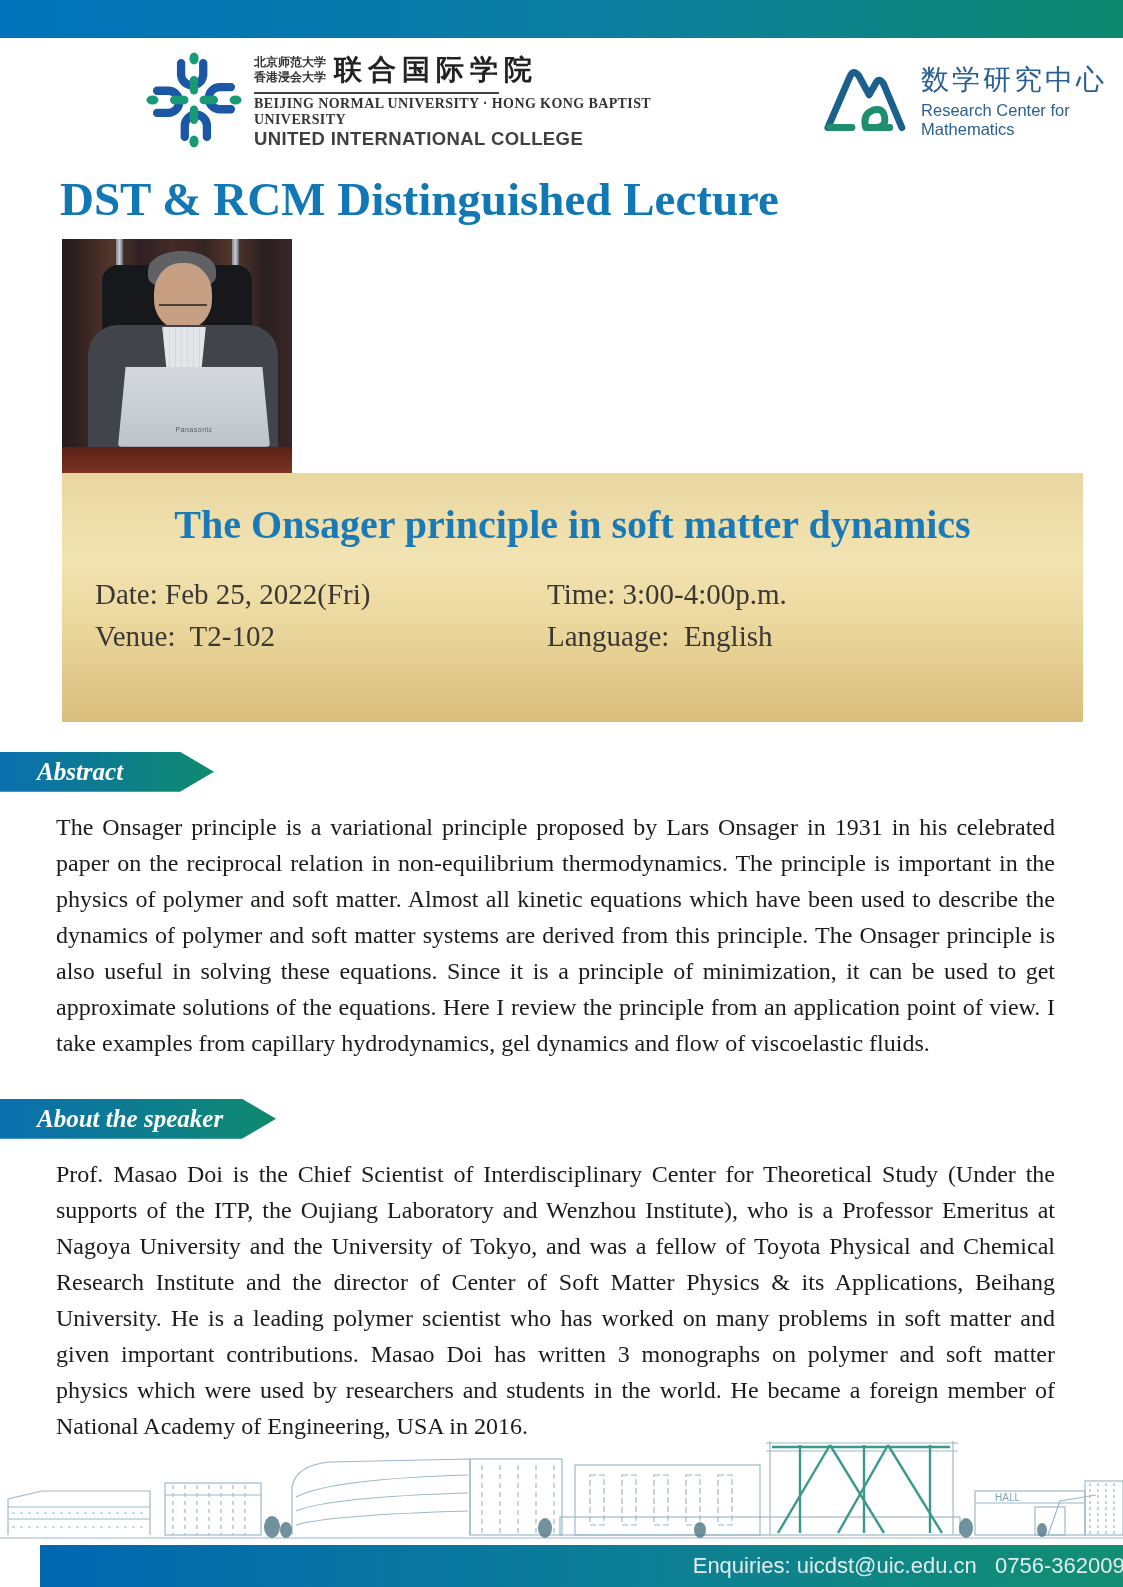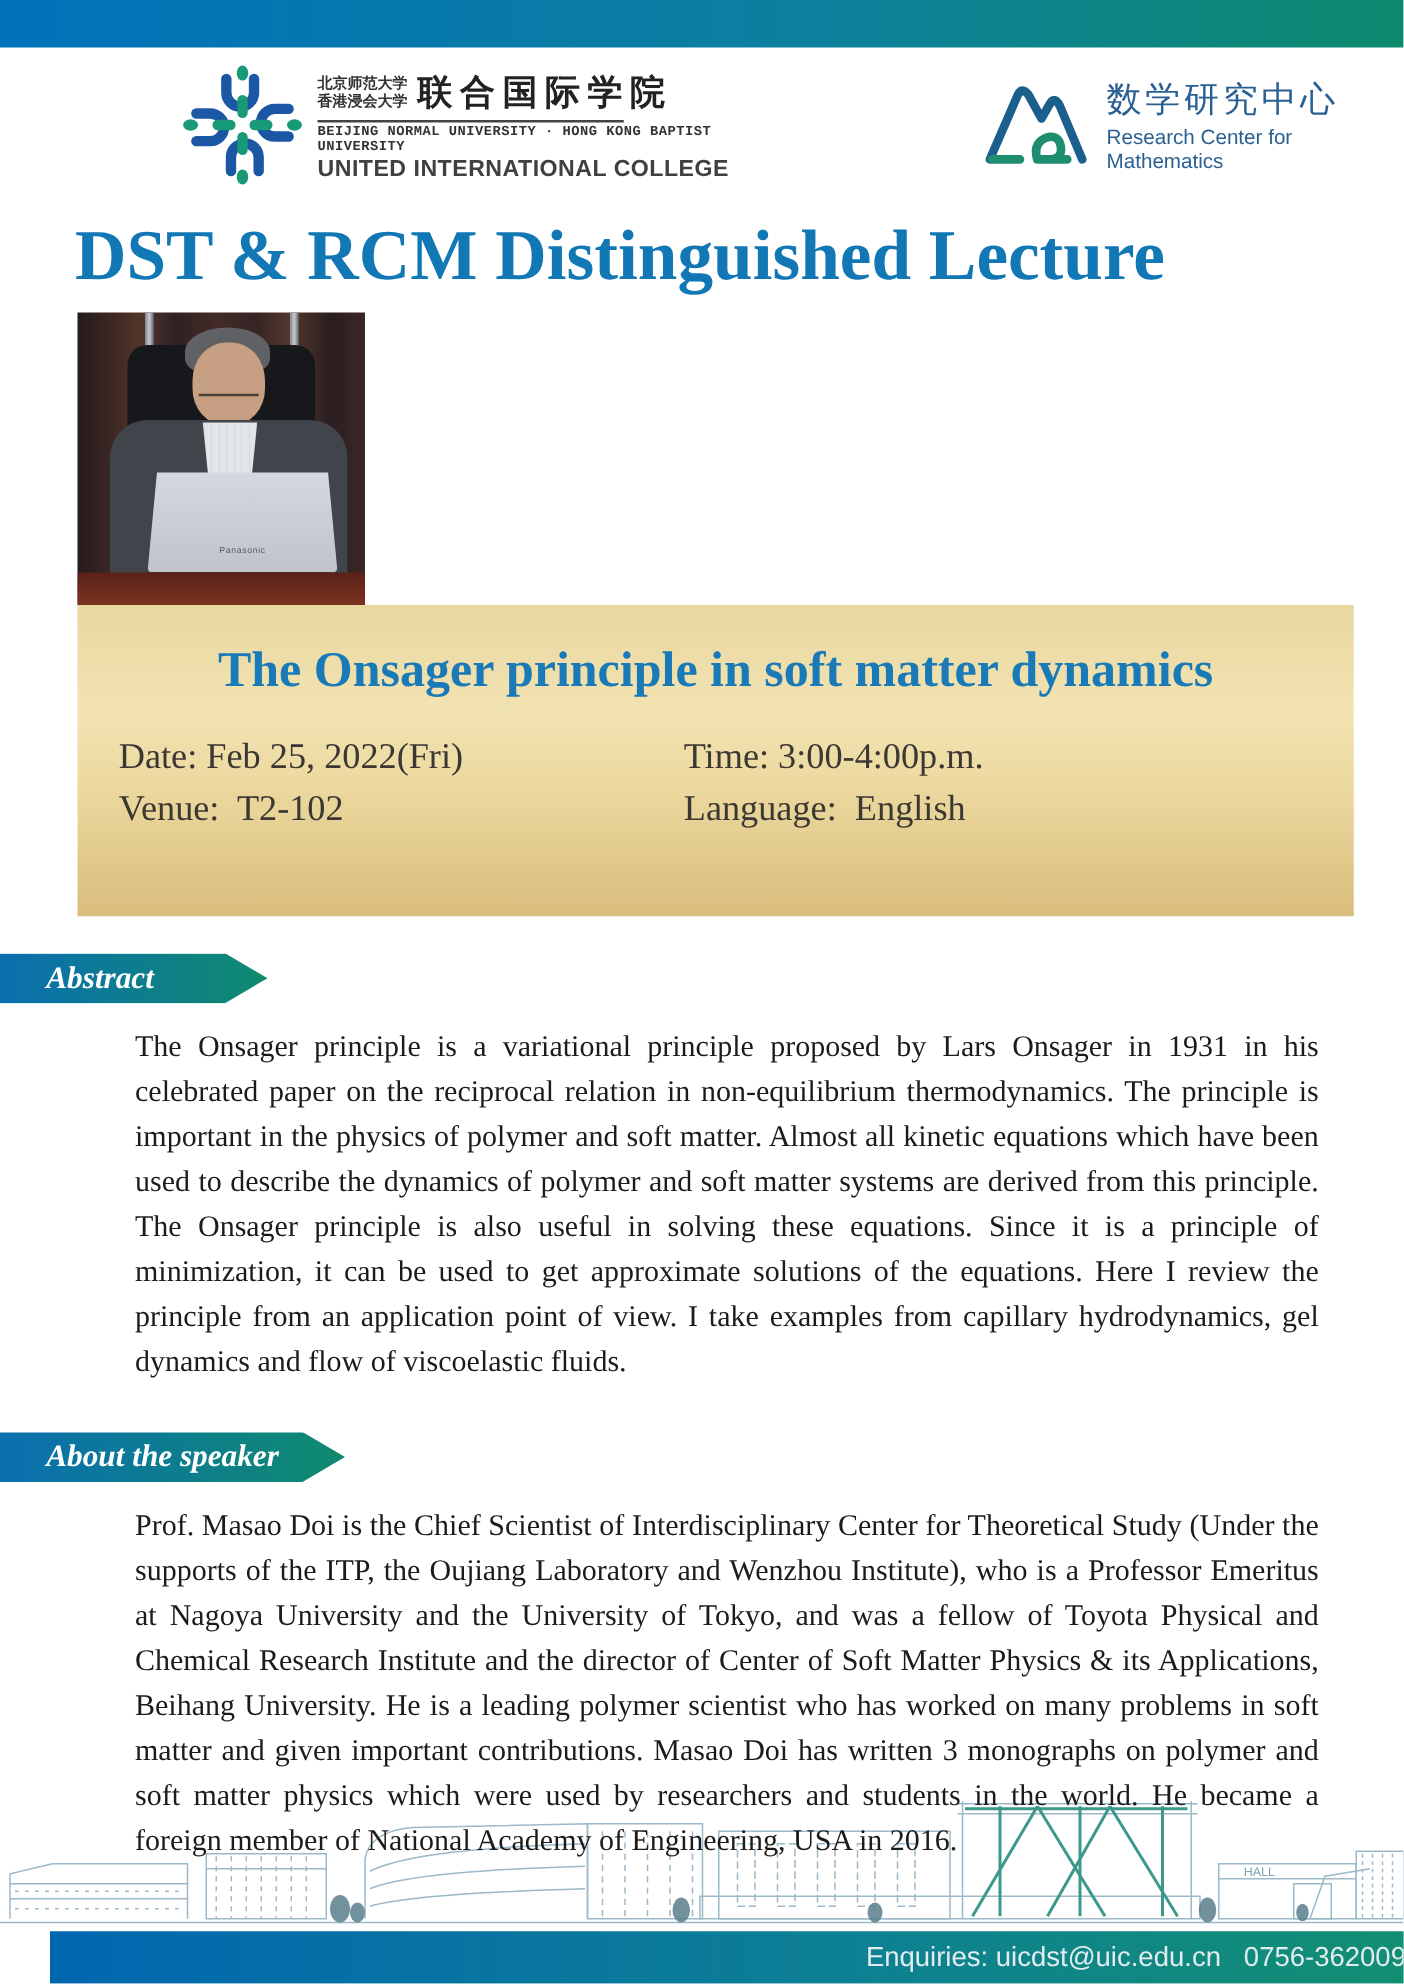--- a/index.html
+++ b/index.html
@@ -11,30 +11,30 @@
 
   
   .logos{display:flex;align-items:flex-start;padding:12px 0 0 146px;height:108px;}
   .uic-logo{display:flex;align-items:center;}
   .uic-mark{width:96px;height:100px;flex:0 0 auto;}
   .uic-text{margin-left:12px;color:#222;}
   .uic-cn-row{display:flex;align-items:center;}
   .uic-cn-small{font-size:12px;line-height:1.25;font-weight:bold;color:#333;}
   .uic-cn-big{font-size:28px;font-weight:bold;letter-spacing:6px;margin-left:8px;color:#222;}
   .uic-divider{border-top:2px solid #444;margin:3px 0 2px 0;width:245px;}
-  .uic-en1{font-size:11px;font-weight:bold;color:#333;letter-spacing:.4px;font-family:Liberation Mono, monospace;}
+  .uic-en1{font-size:14px;font-weight:bold;color:#333;letter-spacing:.4px;font-family:Liberation Serif, serif;}
   .uic-en2{font-size:18.5px;font-weight:bold;color:#404040;letter-spacing:.4px;font-family:"Liberation Sans",sans-serif;}
   .rcm-logo{display:flex;align-items:center;margin-left:152px;margin-top:10px;}
   .rcm-mark{width:86px;height:80px;flex:0 0 auto;}
   .rcm-text{margin-left:14px;color:#2a5f93;}
   .rcm-cn{font-size:28px;letter-spacing:3px;font-family:"Liberation Sans",sans-serif;}
   .rcm-en{font-size:16.5px;margin-top:2px;font-family:"Liberation Sans",sans-serif;}
 
   
-  .series-title{margin:16px 0 0 60px;font-size:57px;font-weight:bold;color:#1177b5;line-height:1.08;}
+  .series-title{margin:16px 0 0 60px;font-size:47px;font-weight:bold;color:#1177b5;line-height:1.08;}
 
   
   .banner{display:flex;margin:14px 0 0 62px;width:1021px;height:234px;}
   .photo{position:relative;width:230px;height:234px;flex:0 0 auto;overflow:hidden;
     background:linear-gradient(90deg,#241a1e 0%,#3c2723 12%,#53362b 22%,#2f2124 34%,#432b26 48%,#352424 62%,#54372c 74%,#2a1e21 88%,#3a2724 100%);}
   .strip{position:absolute;top:0;height:150px;width:7px;background:linear-gradient(90deg,#83878e,#c5c9cf 50%,#63676d);}
   .chair{position:absolute;left:40px;top:26px;width:150px;height:160px;background:#17181c;border-radius:16px;}
   .hair{position:absolute;left:86px;top:12px;width:68px;height:38px;background:#606165;border-radius:50% 50% 34% 34%;}
   .head{position:absolute;left:92px;top:24px;width:58px;height:66px;background:#c79f82;border-radius:46% 46% 44% 44%;}
   .glasses{position:absolute;left:97px;top:56px;width:48px;height:9px;border-bottom:2px solid #4a4038;}
@@ -52,21 +52,21 @@
   .gold-panel{width:1021px;margin-left:62px;height:249px;background:linear-gradient(180deg,#e9d7a0 0%,#f2e3b2 34%,#ecd99f 58%,#d9bd7d 100%);padding-top:1px;box-sizing:border-box;}
   .talk-title{font-size:40px;font-weight:bold;color:#1a7ab8;text-align:center;margin-top:27px;}
   .meta{display:grid;grid-template-columns:452px auto;row-gap:9px;margin:30px 0 0 33px;font-size:29px;color:#3b3733;white-space:pre-wrap;}
 
   
   .ribbon{height:40px;margin-top:30px;background:linear-gradient(90deg,#0a6fb0 0%,#0f8a6e 100%);color:#ffffff;display:flex;align-items:center;font-size:25px;font-weight:bold;font-style:italic;padding-left:37px;box-sizing:border-box;clip-path:polygon(0 0,calc(100% - 34px) 0,100% 50%,calc(100% - 34px) 100%,0 100%);}
   .ribbon-abstract{width:214px;align-items:center;}
   .ribbon-speaker{width:276px;margin-top:38px;}
 
   
-  .body-text{margin:17px 68px 0 108px;font-size:24px;line-height:36px;color:#1c1b1a;text-align:justify;}
+  .body-text{margin:17px 68px 0 56px;font-size:24px;line-height:36px;color:#1c1b1a;text-align:justify;}
 
   
   .sketch{position:absolute;left:0;bottom:42px;width:1123px;height:110px;z-index:0;}
   .footer{position:absolute;left:0;bottom:0;width:1123px;height:42px;background:linear-gradient(90deg,#0067b0 0%,#0d7f95 55%,#12906f 100%);z-index:2;margin-left:40px;}
   .enquiries{float:right;margin-right:26px;line-height:42px;color:#e2ecef;font-size:22px;font-family:"Liberation Sans",sans-serif;white-space:pre-wrap;}
   .content{position:relative;z-index:1;}
 </style>
 </head>
 <body>
 

